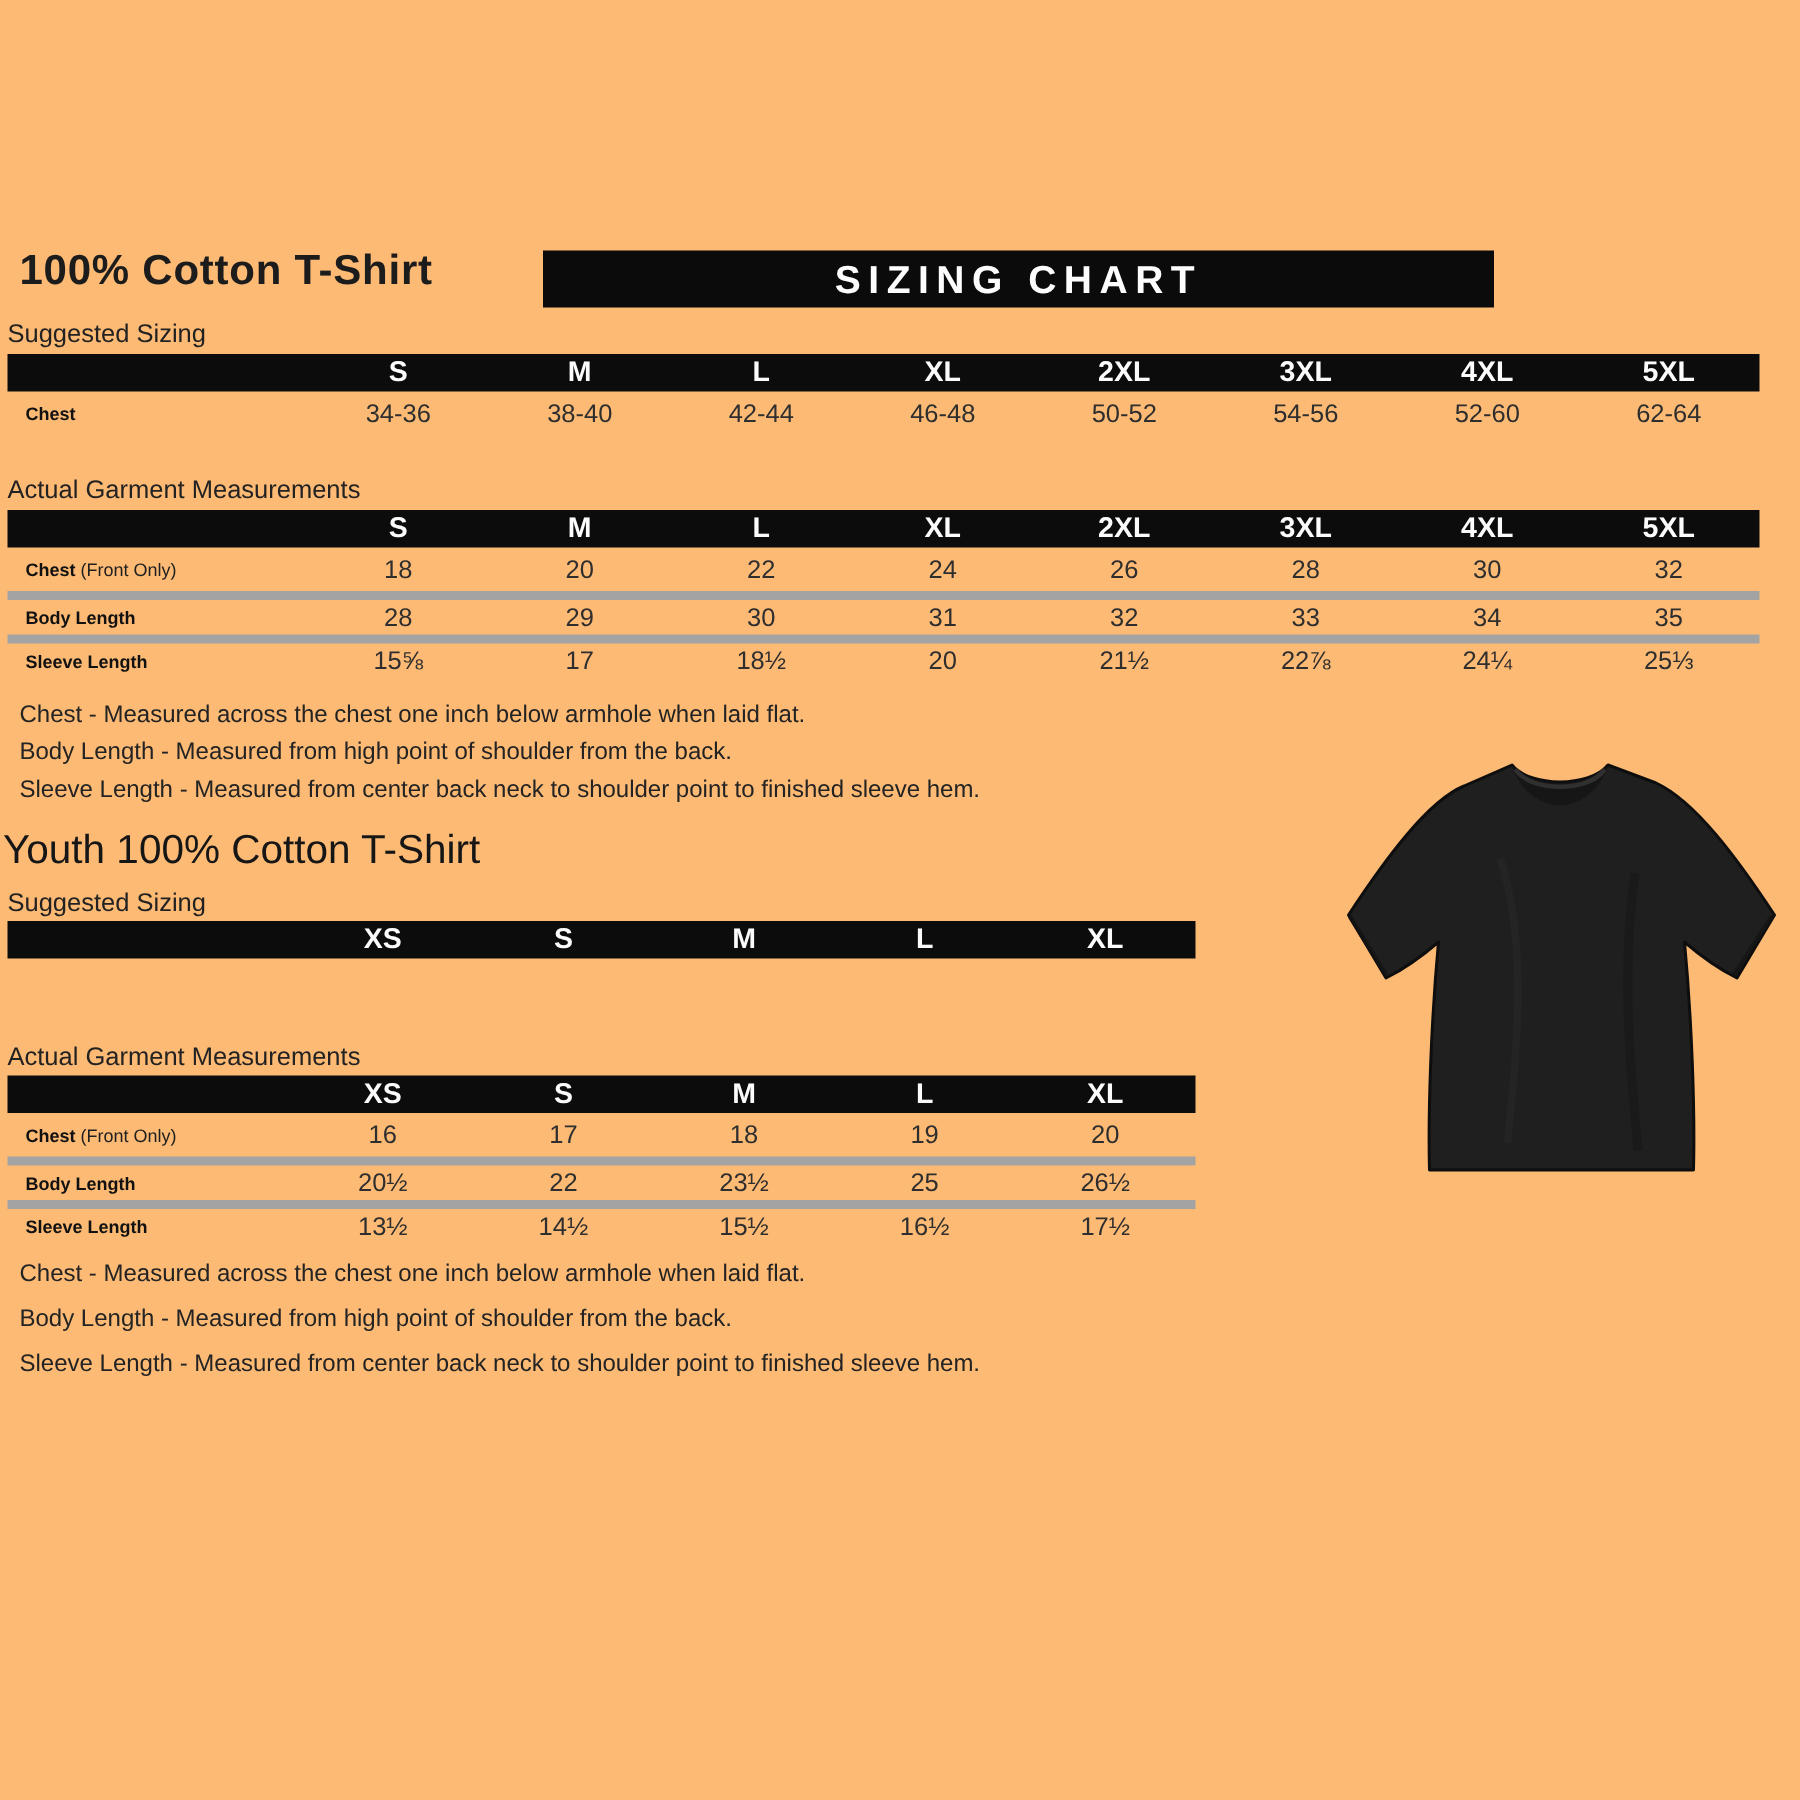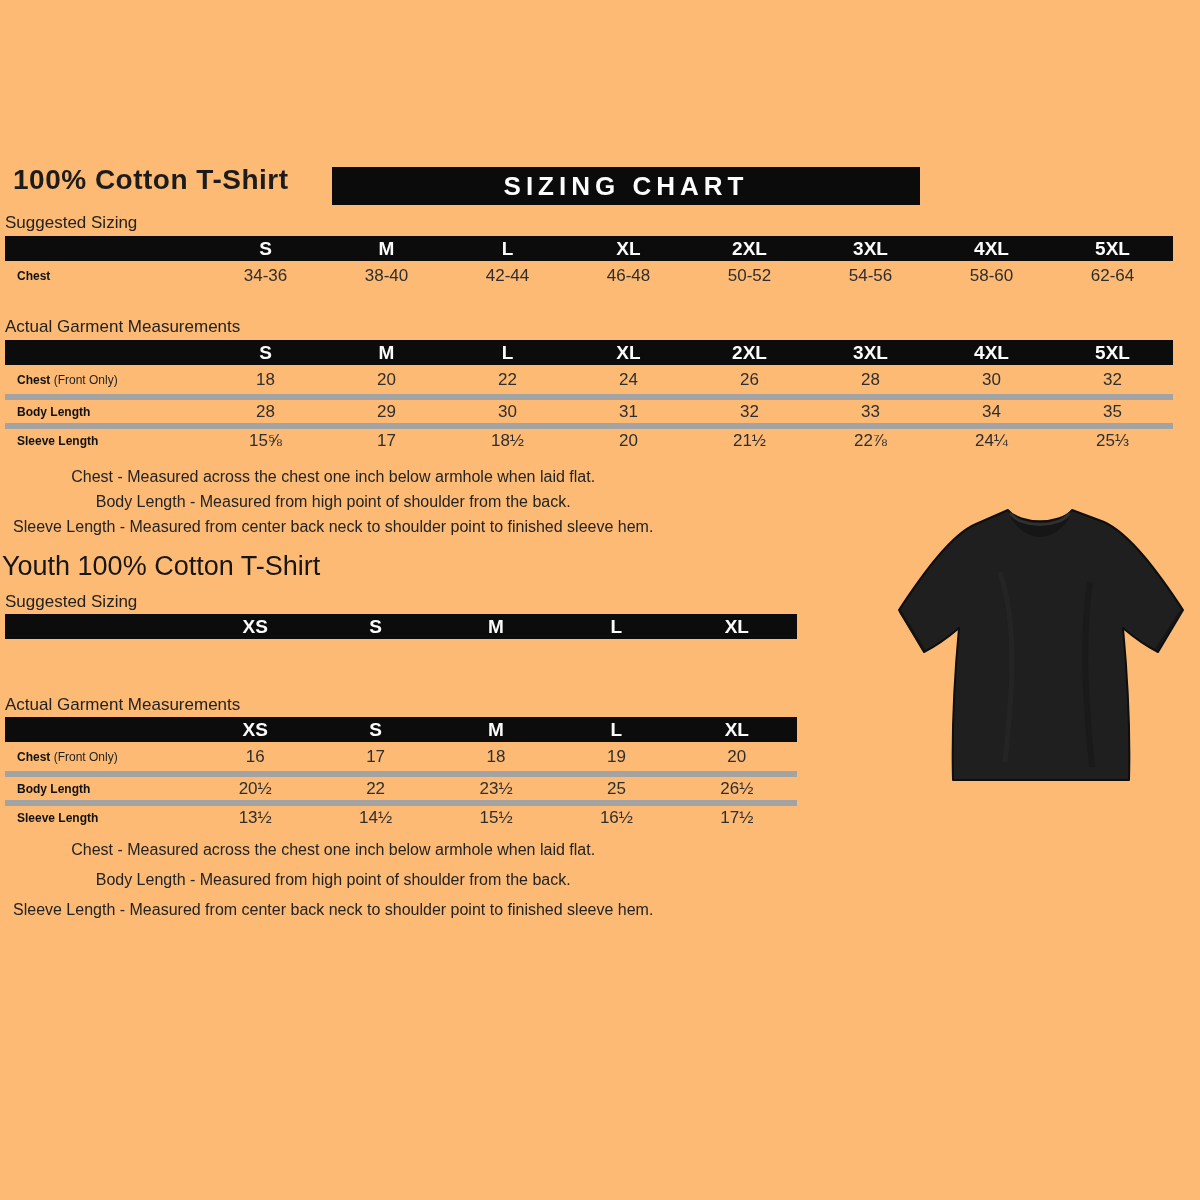--- a/index.html
+++ b/index.html
@@ -1,41 +1,41 @@
 <!DOCTYPE html>
 <html><head>
 <meta charset="utf-8">
 <style>
   * { margin:0; padding:0; box-sizing:border-box; }
   html,body { background:#ffffff; }
   body { font-family:"Liberation Sans", sans-serif; color:#1a1a1a; }
   .page { position:relative; width:1200px; height:1200px; background:#fdba74; overflow:hidden; }
 
   .page-title { position:absolute; left:13px; top:164px; font-size:28px; font-weight:700; color:#1c1c1c; letter-spacing:0.5px; }
-  .banner { position:absolute; left:332px; top:167px; width:588px; height:38px; background:#0b0b0b;
+  .banner { position:absolute; left:362px; top:167px; width:634px; height:38px; background:#0b0b0b;
             display:flex; align-items:center; justify-content:center; }
   .banner span { color:#fdfdfd; font-size:26px; font-weight:700; letter-spacing:5px; }
 
   .section-label { position:absolute; left:5px; font-size:17px; color:#222; }
 
   .tbl { position:absolute; left:5px; }
   .tbl-row { display:flex; align-items:center; }
   .tbl-head { background:#0c0c0c; height:25px; }
   .tbl-head .cell { color:#fbfbfb; font-weight:700; font-size:19px; }
   .cell { flex:1; text-align:center; font-size:17px; color:#2e2e2e; }
   .cell-label { text-align:left; padding-left:12px; font-size:12px; color:#111; }
   .adult .cell-label { flex:0 0 200px; }
   .youth-t .cell-label { flex:0 0 190px; }
   .data-row { height:29px; }
   .divided { border-top:6px solid #a3a3a3; }
   .lbl-b { font-weight:700; }
   .lbl-r { font-weight:400; color:#1f1f1f; }
 
   .notes { position:absolute; left:13px; font-size:16px; color:#232323; }
-  .notes div { height:25px;text-align:center; }
+  .notes div { height:25px; }
   .notes.wide div { height:30px; }
 
   .youth-title { position:absolute; left:2px; top:551px; font-size:27px; font-weight:400; color:#161616; }
 
   .tshirt { position:absolute; left:890px; top:482px; width:300px; height:330px; }
 </style>
 </head>
 <body>
 
 <div class="page">
@@ -59,21 +59,21 @@
       <div class="cell">5XL</div>
     </div>
     <div class="tbl-row data-row">
       <div class="cell cell-label lbl-b">Chest</div>
       <div class="cell">34-36</div>
       <div class="cell">38-40</div>
       <div class="cell">42-44</div>
       <div class="cell">46-48</div>
       <div class="cell">50-52</div>
       <div class="cell">54-56</div>
-      <div class="cell">58-60</div>
+      <div class="cell">52-60</div>
       <div class="cell">62-64</div>
     </div>
   </div>
 
   <div class="section-label" style="top:317px;">Actual Garment Measurements</div>
   <div class="tbl adult" style="top:340px; width:1168px;">
     <div class="tbl-row tbl-head">
       <div class="cell cell-label"></div>
       <div class="cell">S</div>
       <div class="cell">M</div>

